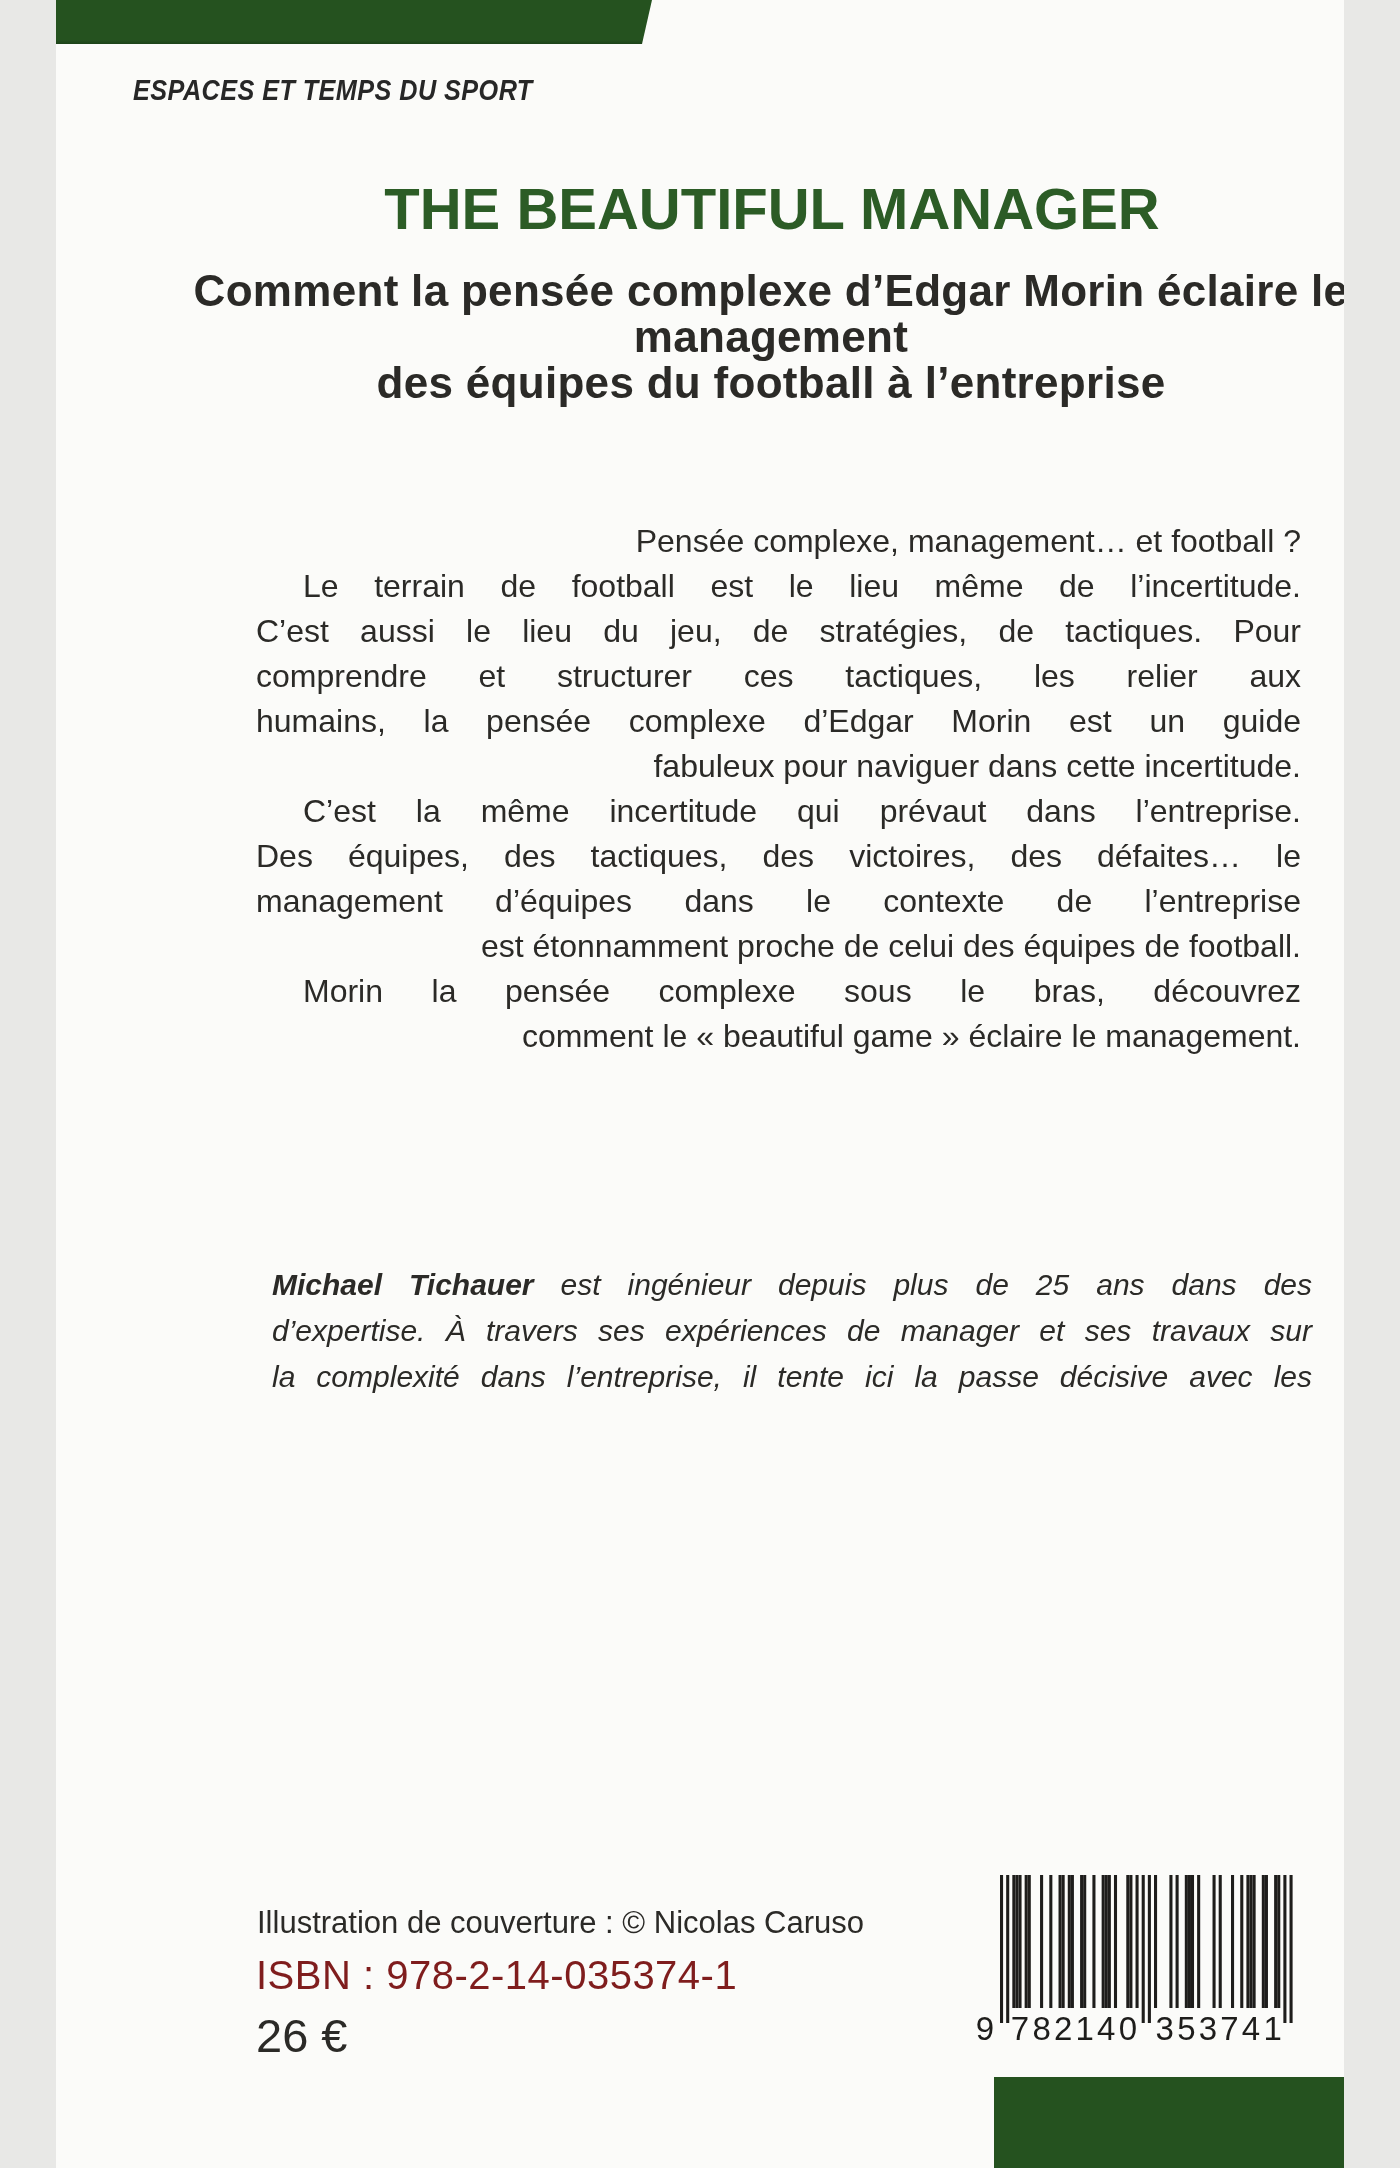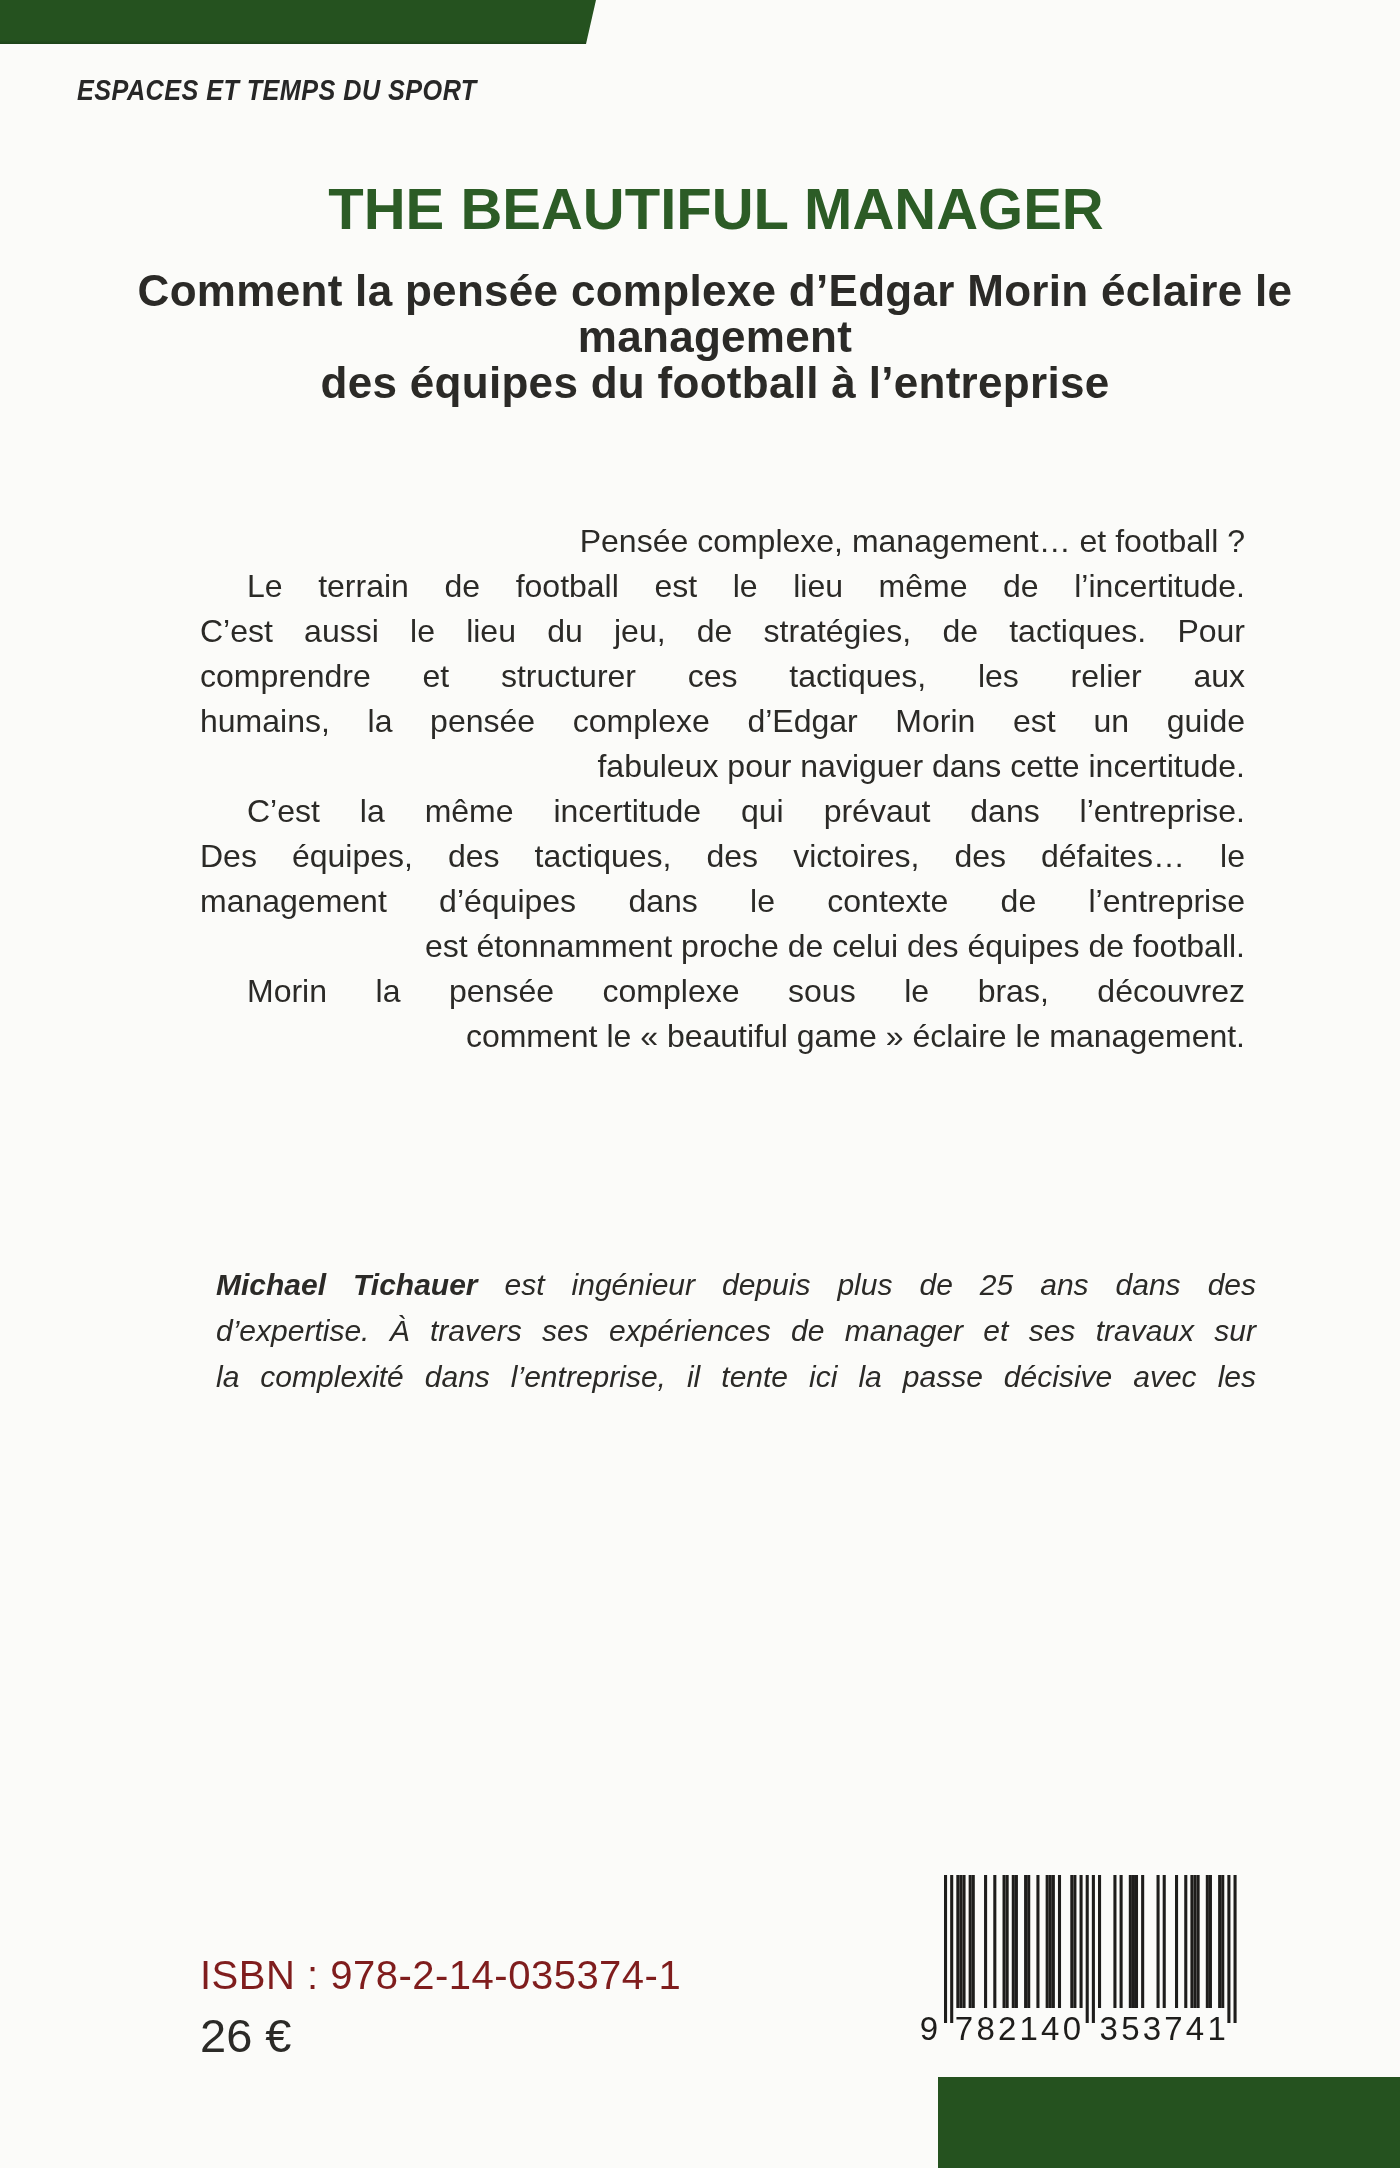--- a/index.html
+++ b/index.html
@@ -1,18 +1,18 @@
 <!DOCTYPE html>
 <html><head>
 <meta charset="utf-8">
 <style>
   html,body { margin:0; padding:0; background:#e8e8e6; }
   .cover {
     position:relative;
-    width:1400px; height:2168px;
+    width:1288px; height:2168px;
     margin:0 auto;
     background:#fbfbf9;
     overflow:hidden;
     font-family:"Liberation Sans", sans-serif;
     color:#2b2a27;
   }
 
   
   .topbar {
     position:absolute; left:0; top:0;
@@ -122,20 +122,21 @@
       <div class="jline just indent">Morin la pensée complexe sous le bras, découvrez</div>
       <div class="jline">comment le « beautiful game » éclaire le management.</div>
     </div>
 
   <div class="bio" id="bio">
       <div class="jline just"><b>Michael Tichauer</b> est ingénieur depuis plus de 25 ans dans des</div>
       <div class="jline just">d’expertise. À travers ses expériences de manager et ses travaux sur</div>
       <div class="jline just">la complexité dans l’entreprise, il tente ici la passe décisive avec les</div>
     </div>
 
+  <div class="credit">Illustration de couverture : © Nicolas Caruso</div>
 
   <div class="isbn">ISBN : 978-2-14-035374-1</div>
 
   <div class="price">26 €</div>
 
   <div class="barcode" id="barcode"><svg viewBox="0 0 335 172" width="335" height="172">
         <rect x="24.00" y="2" width="3.08" height="148" fill="#1e1d1b"></rect>
         <rect x="30.16" y="2" width="3.08" height="148" fill="#1e1d1b"></rect>
         <rect x="36.32" y="2" width="3.08" height="133" fill="#1e1d1b"></rect>
         <rect x="39.40" y="2" width="3.08" height="133" fill="#1e1d1b"></rect>

